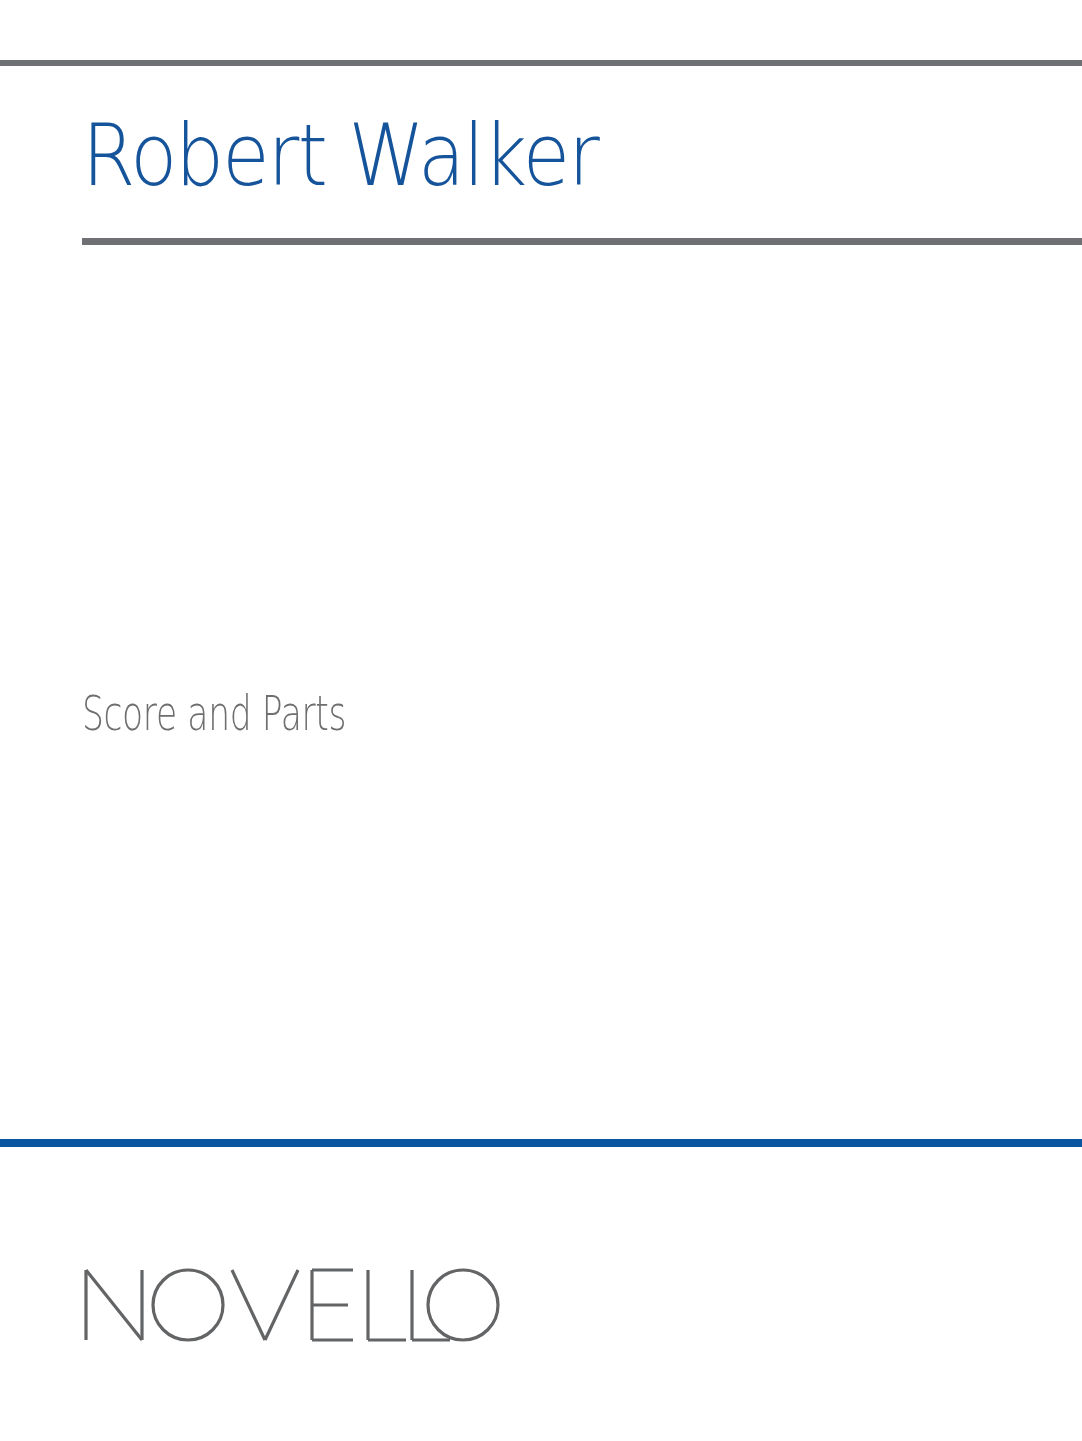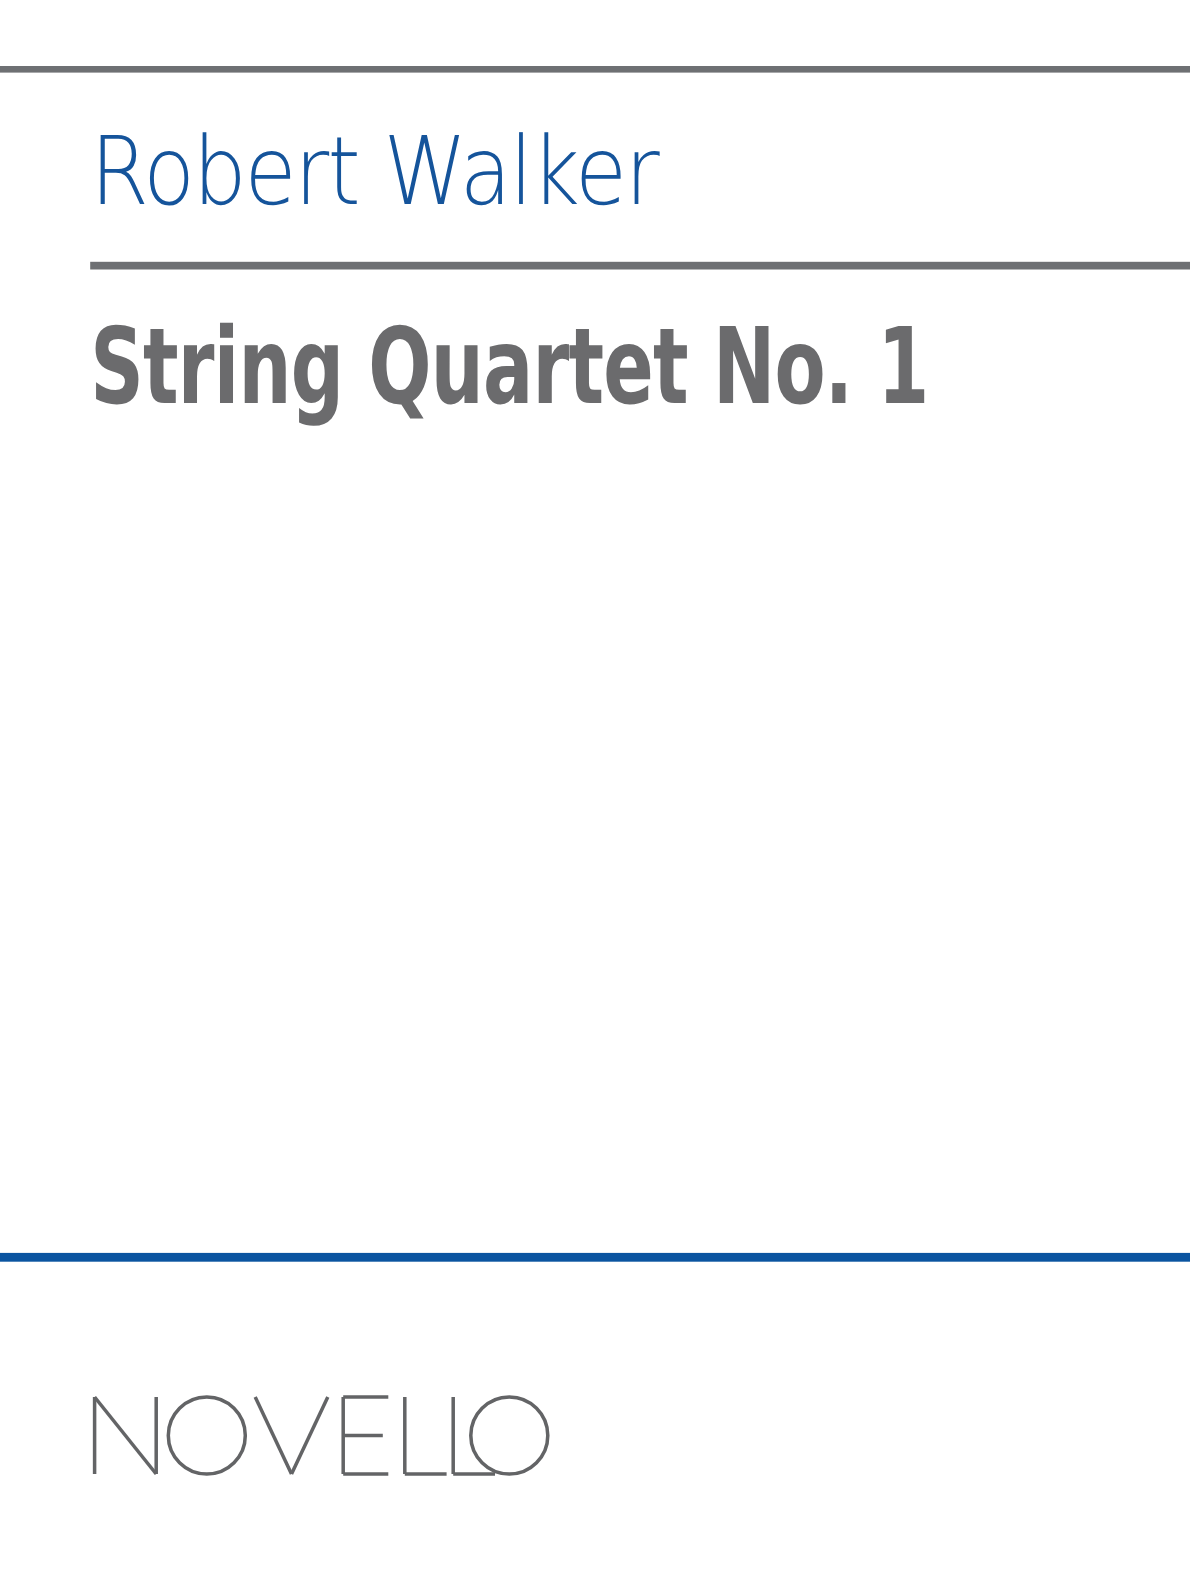--- a/index.html
+++ b/index.html
@@ -91,26 +91,26 @@
   <div class="rule rule-top"></div>
 
   <div class="composer">
     <svg width="900" height="105" viewBox="0 0 900 105" xmlns="http://www.w3.org/2000/svg">
       <text id="composer-text" x="0" y="82" font-family="&quot;DejaVu Sans&quot;, sans-serif" font-size="86" font-weight="300" letter-spacing="-2" fill="#15549B" textLength="516" lengthAdjust="spacingAndGlyphs">Robert Walker</text>
     </svg>
   </div>
 
   <div class="rule rule-mid"></div>
 
-  <div class="work-title">
-    <svg width="940" height="110" viewBox="0 0 940 110" xmlns="http://www.w3.org/2000/svg">
-      <text id="title-text" x="0" y="88" font-family="&quot;DejaVu Sans&quot;, sans-serif" font-size="96" font-weight="bold" letter-spacing="-1" fill="#6B6B6D" textLength="762" lengthAdjust="spacingAndGlyphs">String Quartet No. 1</text>
+
+  <div class="subtitle">
+    <svg width="620" height="62" viewBox="0 0 620 62" xmlns="http://www.w3.org/2000/svg">
+      <text id="subtitle-text" x="0" y="47" font-family="&quot;DejaVu Sans&quot;, sans-serif" font-size="48" font-weight="300" letter-spacing="-0.5" fill="#6E6E70" textLength="264" lengthAdjust="spacingAndGlyphs">Score and Parts</text>
     </svg>
   </div>
-
 
   <div class="rule rule-blue"></div>
 
   <div class="publisher">
     <svg width="420" height="86" viewBox="0 0 420 86" xmlns="http://www.w3.org/2000/svg" fill="none" stroke="#636466" stroke-width="3.2" stroke-linecap="butt" stroke-linejoin="miter">
 
       <g>
         <line x1="4" y1="78" x2="4" y2="8"></line>
         <line x1="4" y1="8" x2="60" y2="78"></line>
         <line x1="60" y1="78" x2="60" y2="8"></line>

